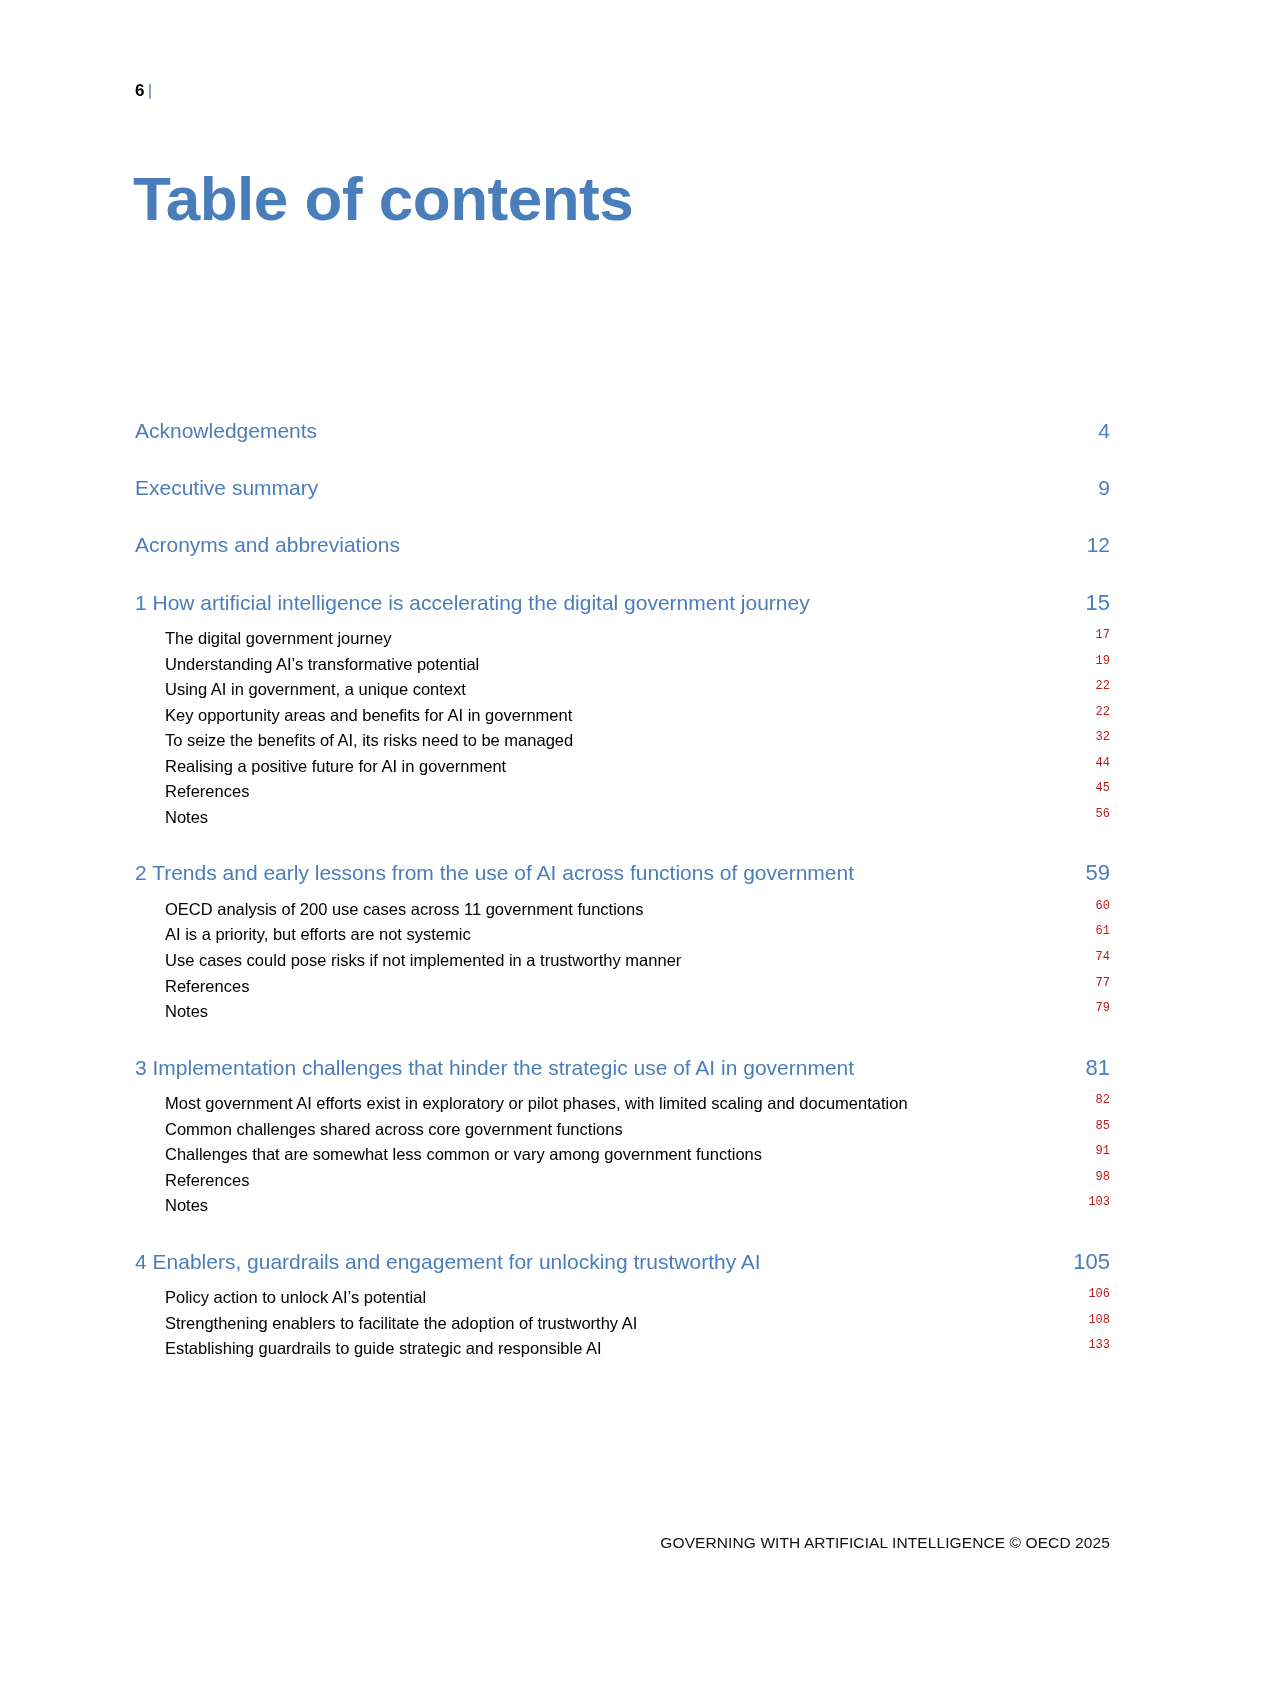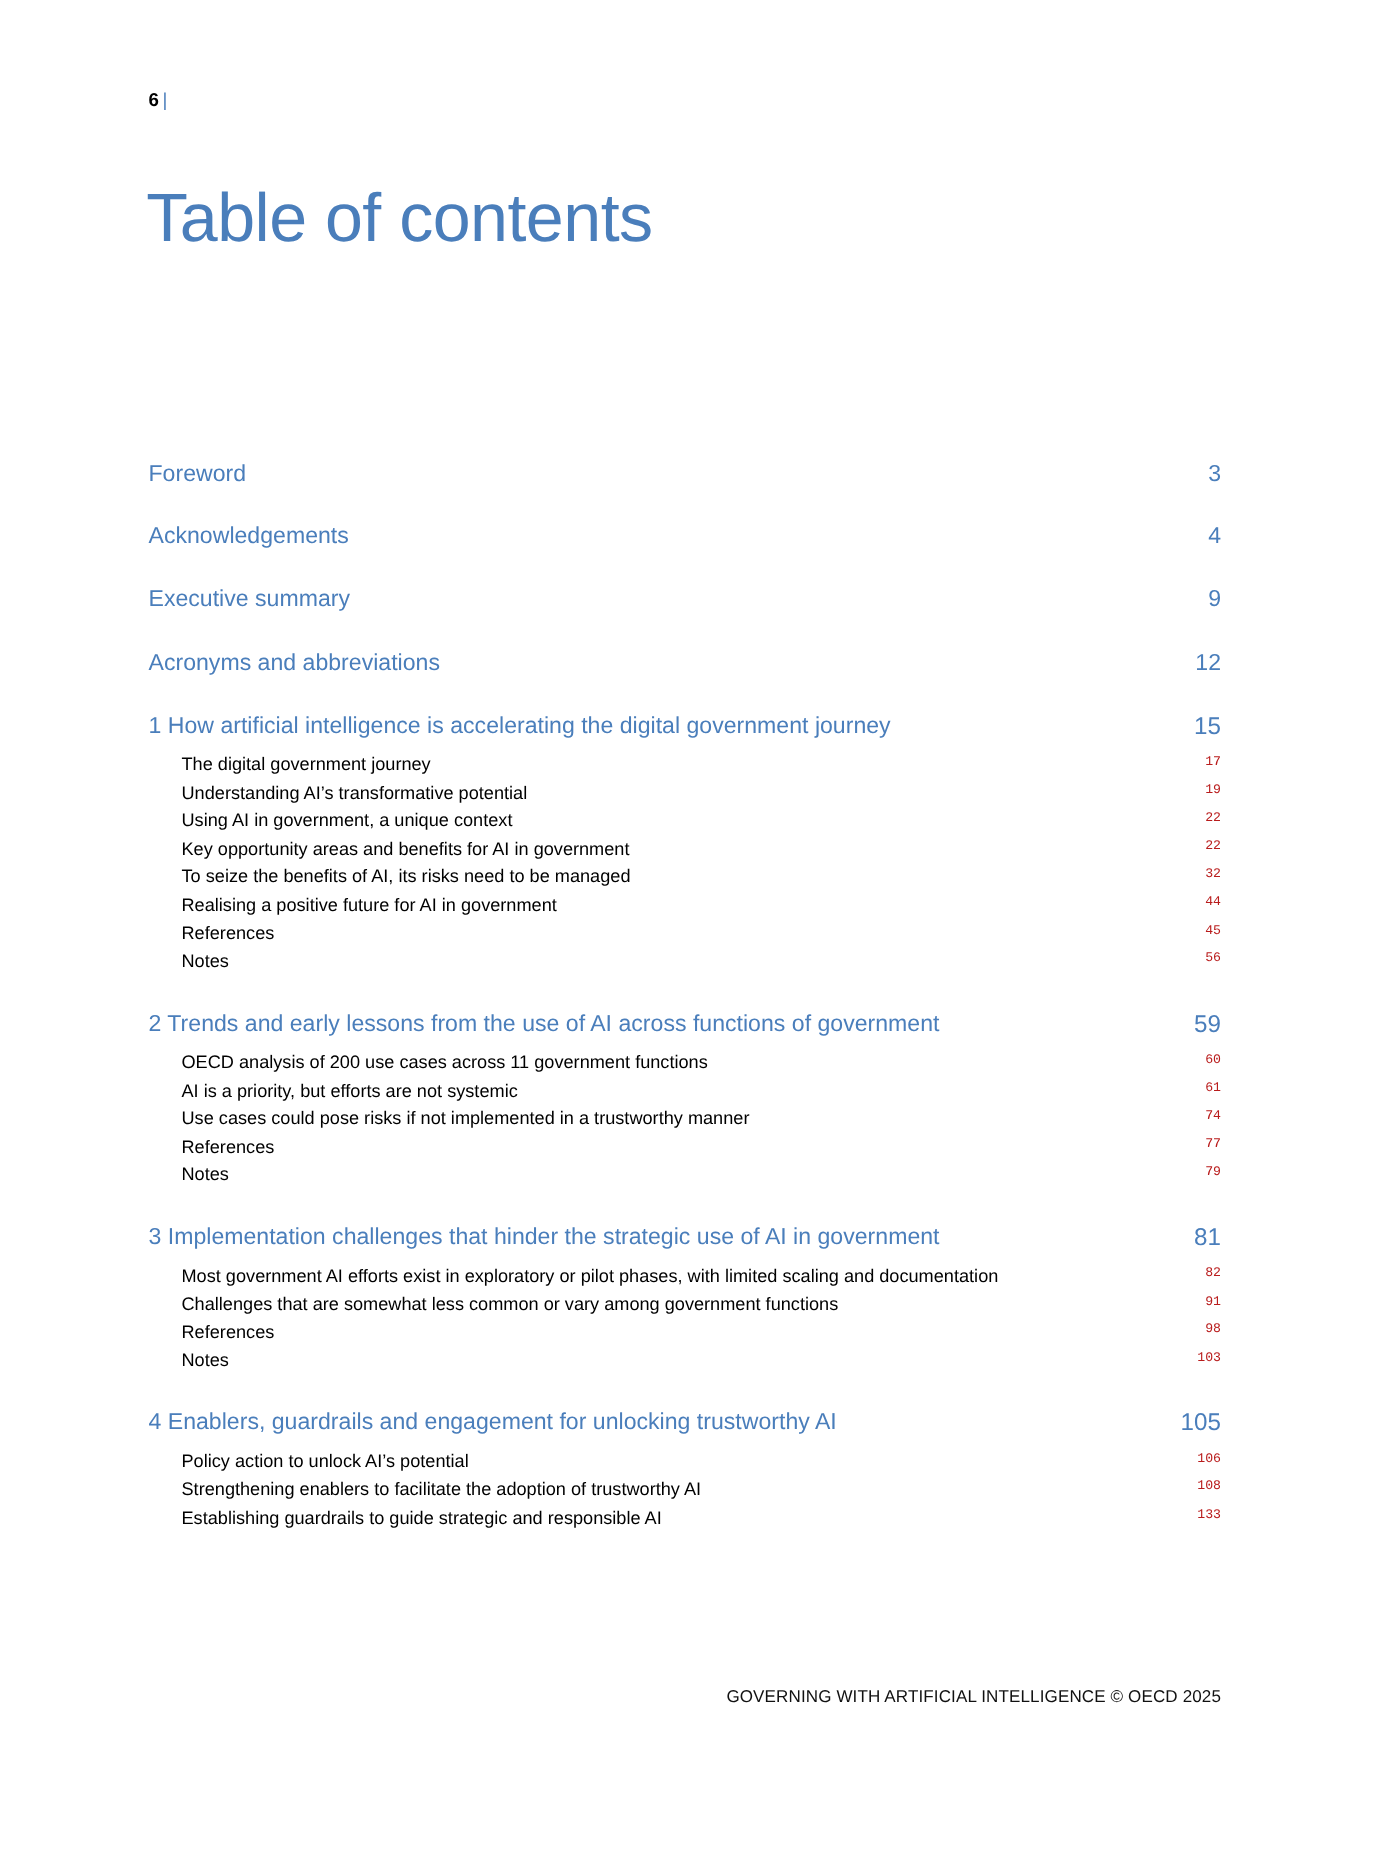--- a/index.html
+++ b/index.html
@@ -36,21 +36,21 @@
     color: #4a7ebb;
     margin-left: 3px;
   }
 
   
   .page-title {
     position: absolute;
     left: 133px;
     top: 124px;
     font-size: 62px;
-    font-weight: normal;
+    font-weight: bold;
     color: #4a7ebb;
     letter-spacing: -0.5px;
     line-height: 1.05;
     white-space: nowrap;
   }
 
   
   .toc {
     position: absolute;
     left: 135px;
@@ -126,24 +126,20 @@
 
   <div class="folio">
     <span>6</span><span class="bar">|</span>
   </div>
 
   <h1 class="page-title">Table of contents</h1>
 
   <div class="toc">
     <div id="toc-root">
         <div class="toc-row lvl-front">
-          <span class="label">Foreword</span>
-          <span class="pageno">3</span>
-        </div>
-        <div class="toc-row lvl-front">
           <span class="label">Acknowledgements</span>
           <span class="pageno">4</span>
         </div>
         <div class="toc-row lvl-front">
           <span class="label">Executive summary</span>
           <span class="pageno">9</span>
         </div>
         <div class="toc-row lvl-front">
           <span class="label">Acronyms and abbreviations</span>
           <span class="pageno">12</span>
@@ -217,20 +213,24 @@
         <div class="chapter-block">
           <div class="toc-row lvl-chapter">
             <span class="label">3 Implementation challenges that hinder the strategic use of AI in government</span>
             <span class="pageno">81</span>
           </div>
           <div class="toc-row lvl-sub wrapped">
             <span class="label">Most government AI efforts exist in exploratory or pilot phases, with limited scaling and documentation</span>
             <span class="pageno">82</span>
           </div>
           <div class="toc-row lvl-sub">
+            <span class="label">Common challenges shared across core government functions</span>
+            <span class="pageno">85</span>
+          </div>
+          <div class="toc-row lvl-sub">
             <span class="label">Challenges that are somewhat less common or vary among government functions</span>
             <span class="pageno">91</span>
           </div>
           <div class="toc-row lvl-sub">
             <span class="label">References</span>
             <span class="pageno">98</span>
           </div>
           <div class="toc-row lvl-sub">
             <span class="label">Notes</span>
             <span class="pageno">103</span>

